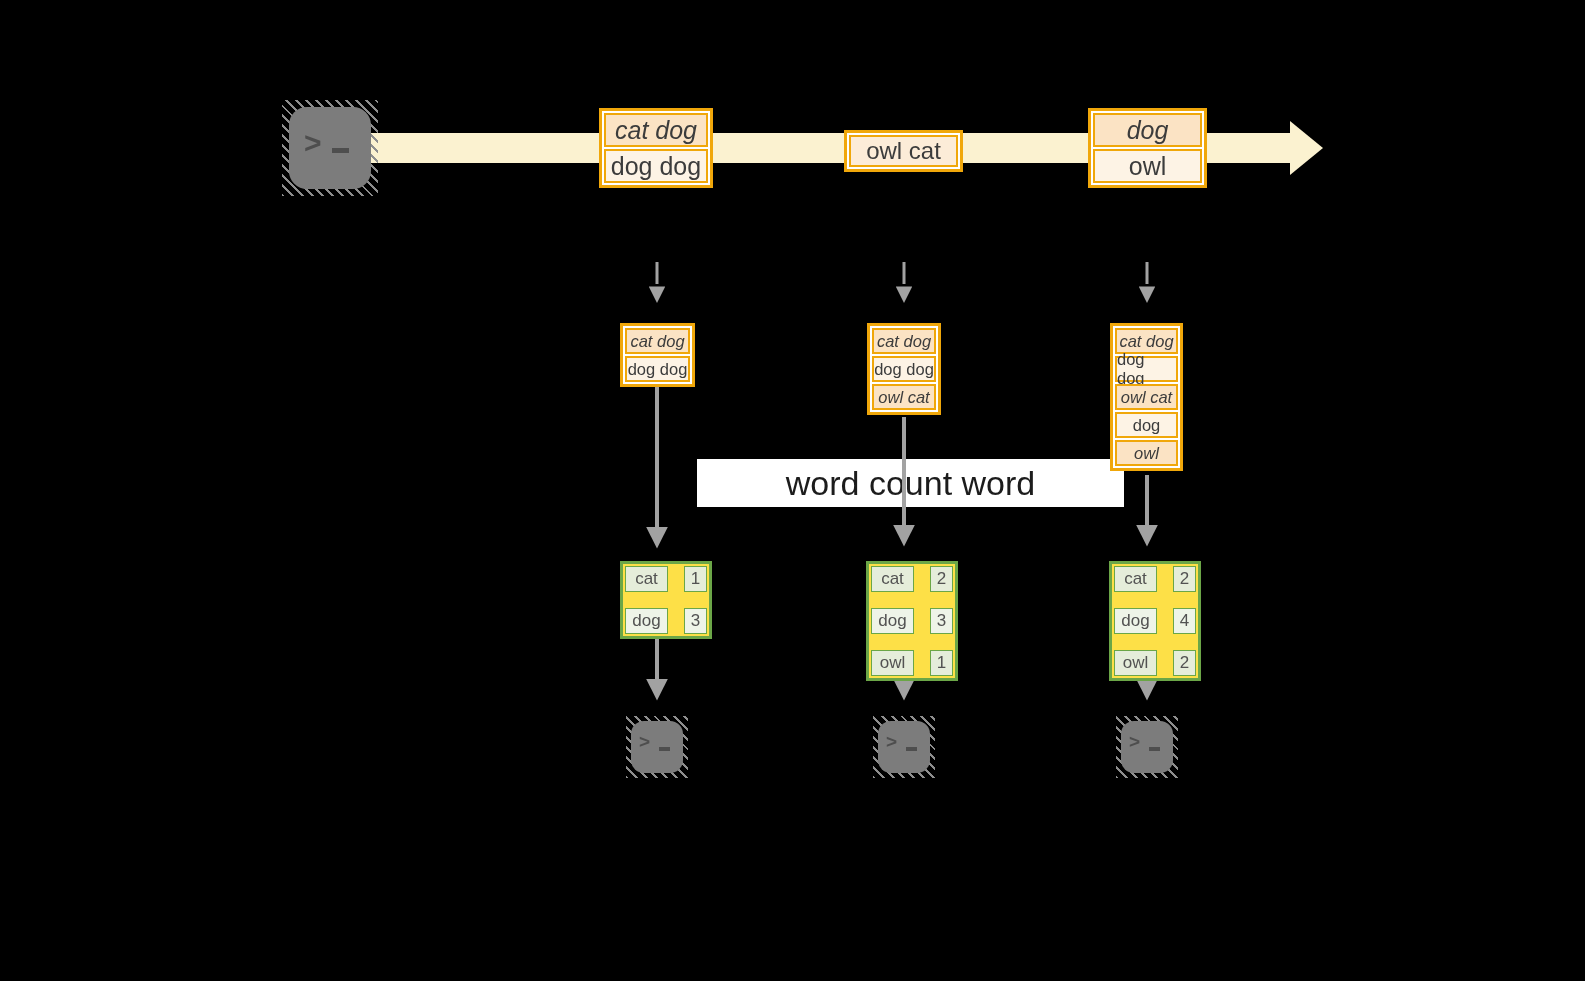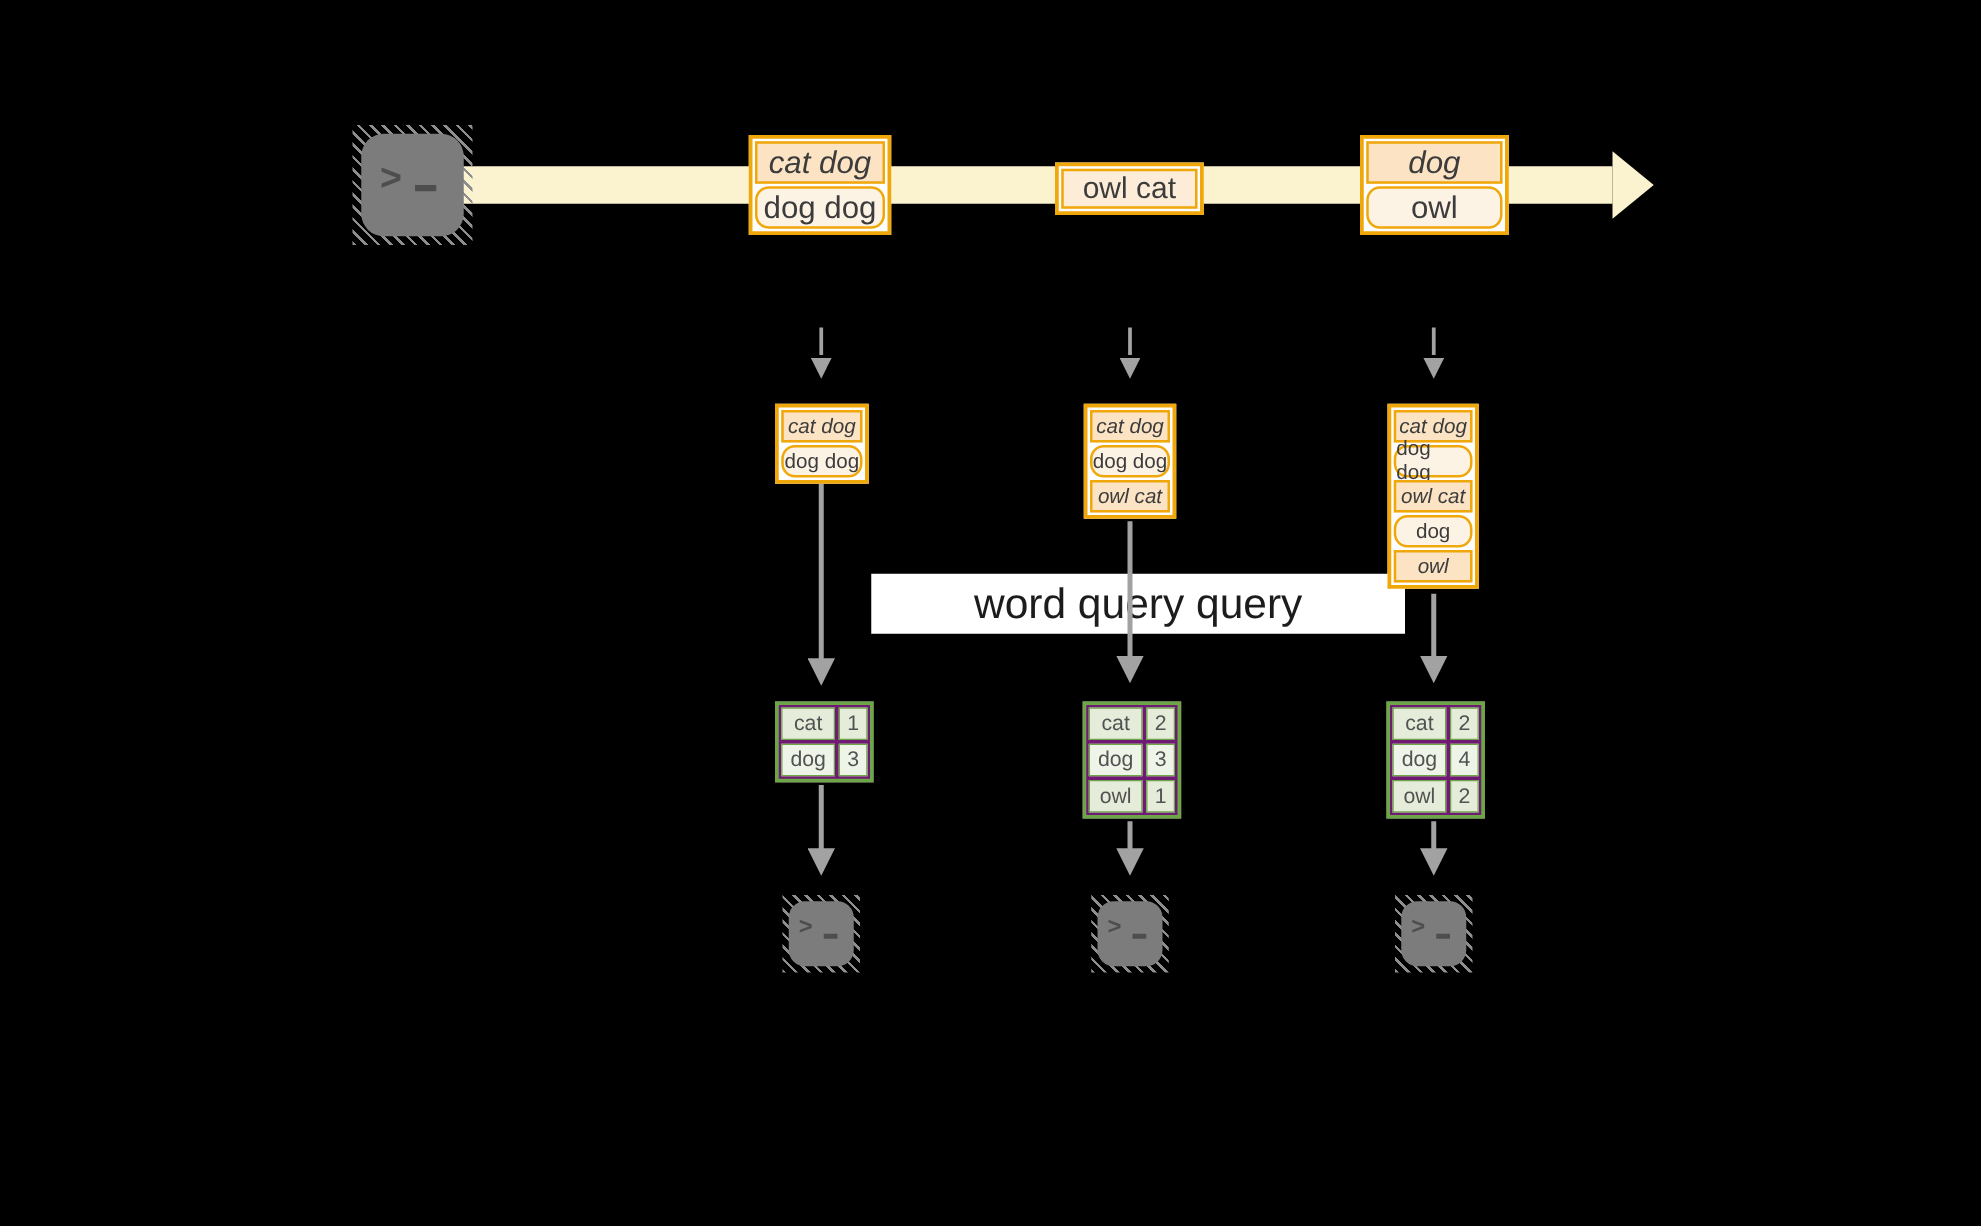--- a/index.html
+++ b/index.html
@@ -38,28 +38,28 @@
   .terminal.small .t-cursor{width:11px;height:4px;}
   
   .obox{position:absolute;display:flex;flex-direction:column;gap:2px;padding:2px;
     background:#fff;border:3px solid var(--orange);box-sizing:border-box;z-index:4;}
   .obox .cell{display:flex;align-items:center;justify-content:center;
     border:2px solid var(--orange);color:var(--ink);box-sizing:border-box;}
   .batch .cell{height:34px;font-size:25px;}
   .batch2 .cell{height:32px;font-size:24px;}
   .state .cell{height:26px;font-size:16.5px;}
   .fill-peach{background:var(--peach);font-style:italic;}
-  .fill-cream{background:var(--cream);border-radius:11px;}
+  .fill-cream{background:var(--cream);}
   .fill-mid{background:var(--midpeach);}
   
   .query-band{position:absolute;left:697px;top:459px;width:427px;height:48px;background:#fff;z-index:1;
     display:flex;align-items:center;justify-content:center;font-size:34px;color:#1c1c1c;}
   
-  .gtable{position:absolute;display:grid;grid-template-columns:43px 23px;gap:3px;padding:2px;
-    background:#701a75;border:3px solid var(--green);box-sizing:border-box;z-index:4;top:561px;}
+  .gtable{position:absolute;display:grid;grid-template-columns:43px 23px;gap:16px;padding:2px;
+    background:#fde047;border:3px solid var(--green);box-sizing:border-box;z-index:4;top:561px;}
   .gtable .gcell{display:flex;align-items:center;justify-content:center;height:26px;
     border:1.5px solid var(--green);color:#525252;font-size:17px;box-sizing:border-box;}
   .row-a{background:var(--green-a);}
   .row-b{background:var(--green-b);}
   
   .arrows{position:absolute;left:0;top:0;width:1585px;height:981px;z-index:3;pointer-events:none;}
 </style>
 </head>
 <body>
 
@@ -81,21 +81,21 @@
     <div class="cell fill-cream">dog dog</div>
   </div>
   <div class="obox batch2" style="left:844px;top:130px;width:119px;">
     <div class="cell fill-mid">owl cat</div>
   </div>
   <div class="obox batch" style="left:1088px;top:108px;width:119px;">
     <div class="cell fill-peach">dog</div>
     <div class="cell fill-cream">owl</div>
   </div>
 
-  <div class="query-band">word query query</div>
+  <div class="query-band">word count word</div>
 
   <svg class="arrows">
     <defs>
       <marker id="head" viewBox="0 0 10 10" refX="7" refY="5" markerWidth="5.5" markerHeight="5.5" orient="auto">
         <path d="M0,0 L10,5 L0,10 z" fill="#a2a2a2"></path>
       </marker>
     </defs>
     <line x1="657" y1="262" x2="657" y2="298" stroke="#a2a2a2" stroke-width="3" stroke-dasharray="22 9" marker-end="url(#head)"></line>
     <line x1="904" y1="262" x2="904" y2="298" stroke="#a2a2a2" stroke-width="3" stroke-dasharray="22 9" marker-end="url(#head)"></line>
     <line x1="1147" y1="262" x2="1147" y2="298" stroke="#a2a2a2" stroke-width="3" stroke-dasharray="22 9" marker-end="url(#head)"></line>

